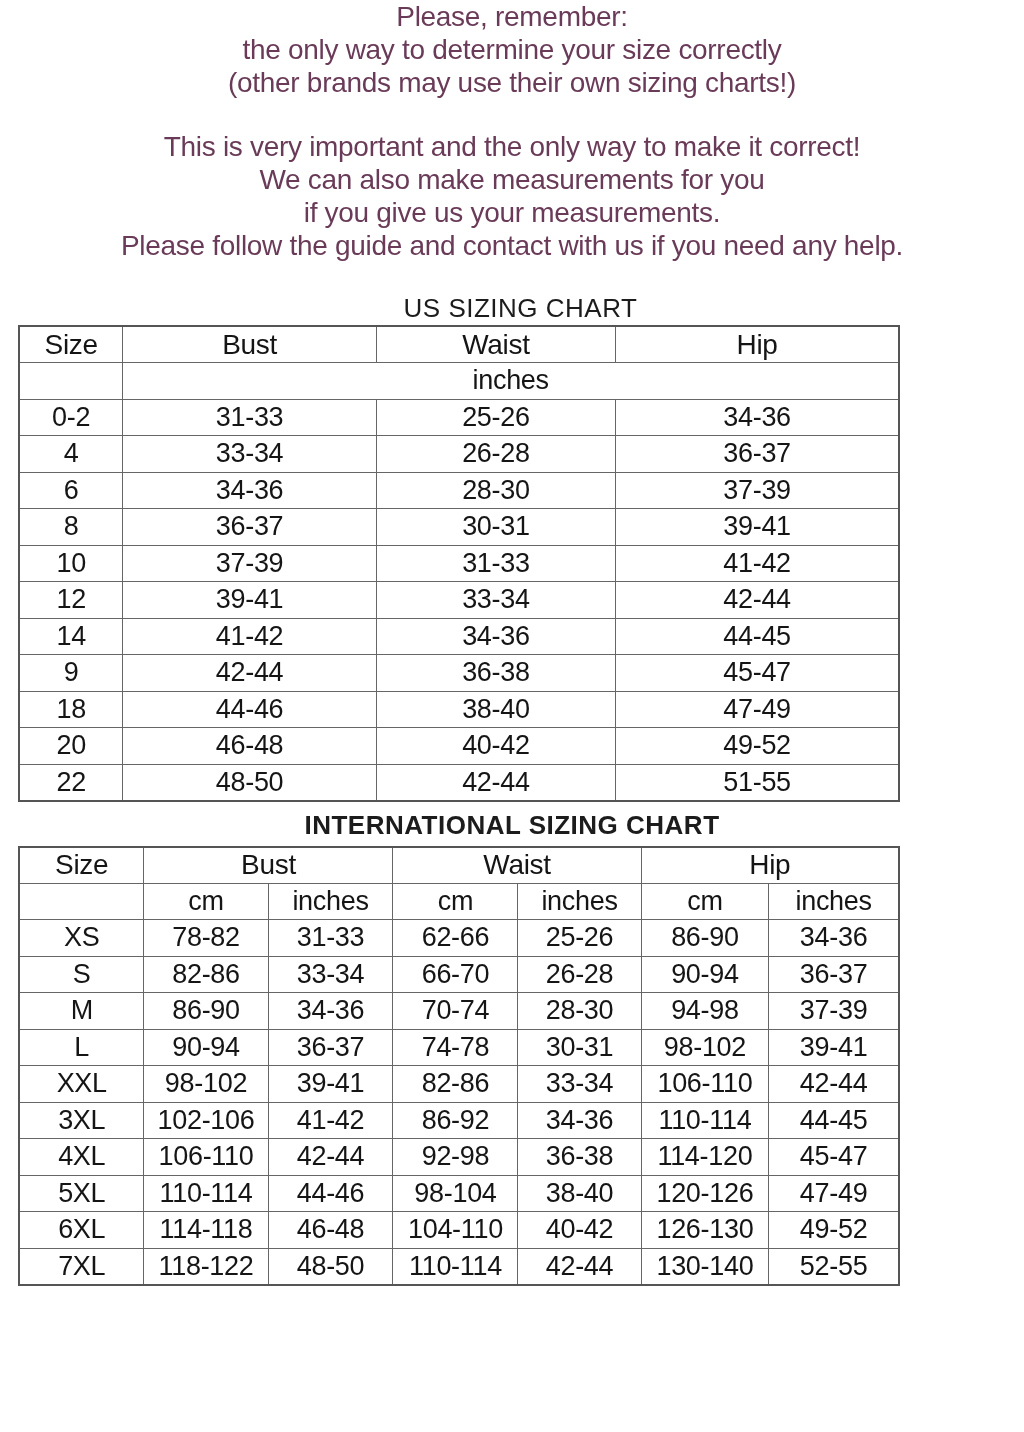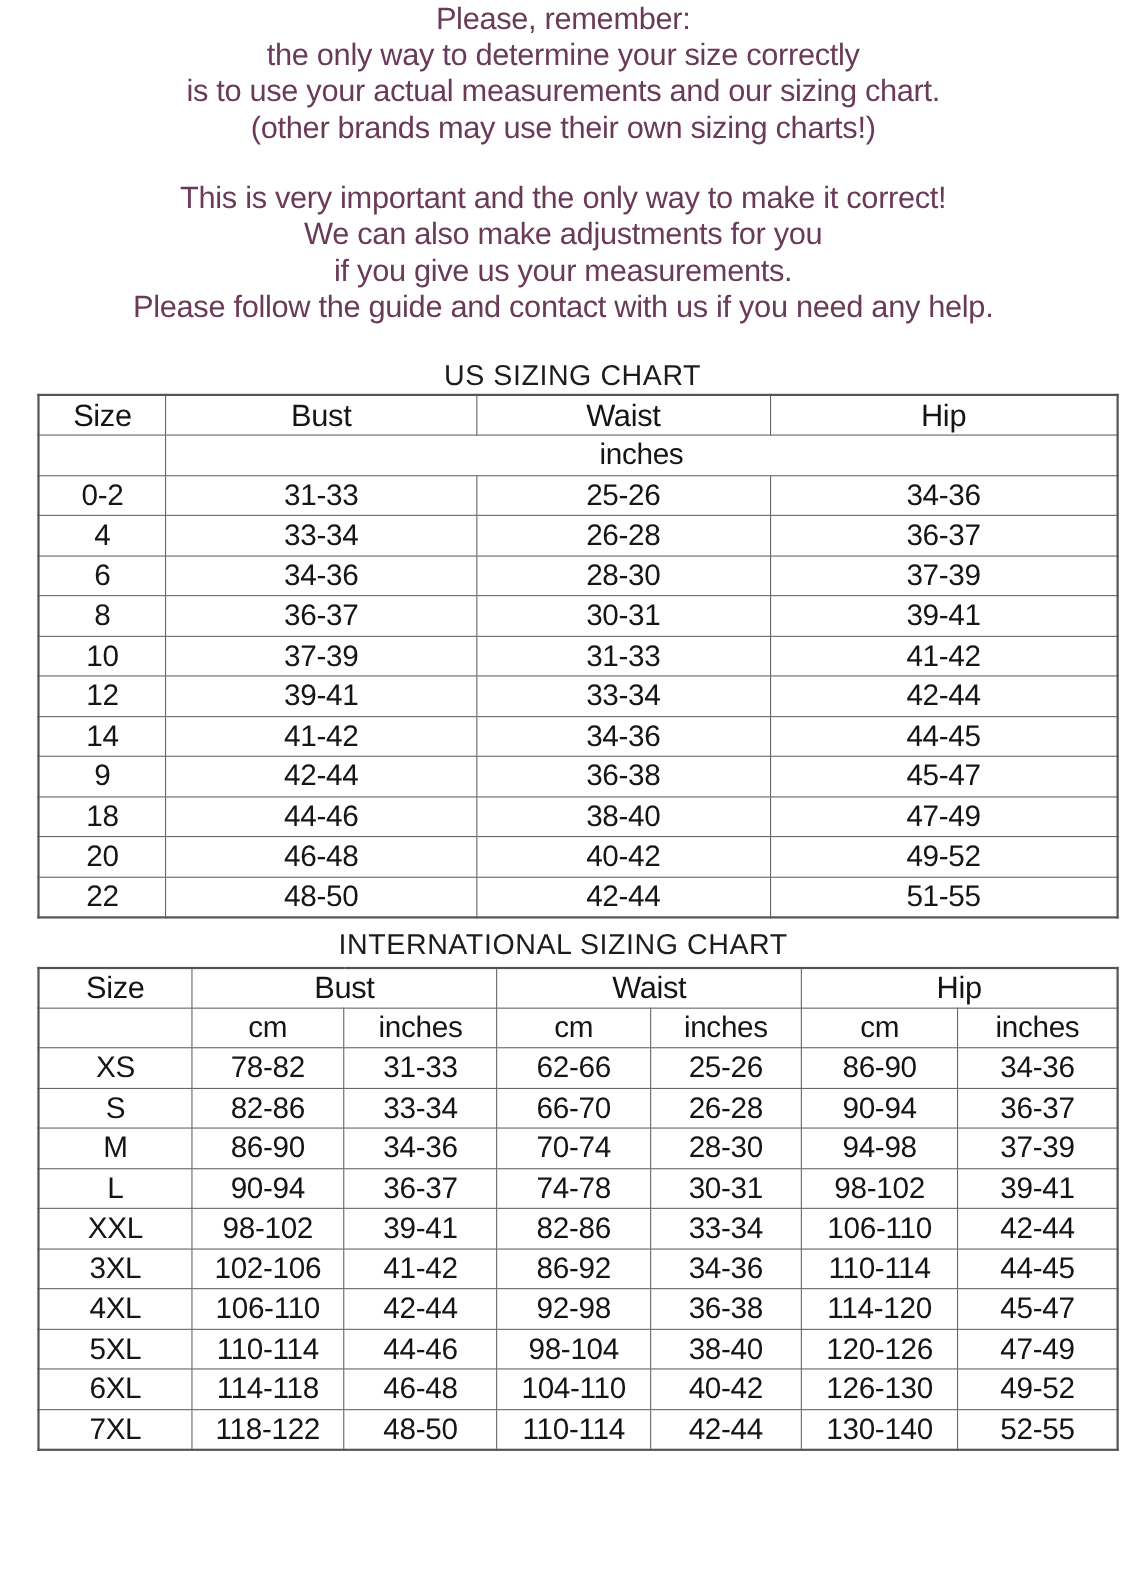--- a/index.html
+++ b/index.html
@@ -29,28 +29,28 @@
   
   .chart-title {
     text-align: center;
     font-size: 26px;
     line-height: 28px;
     color: #1c1c1c;
     letter-spacing: 0.5px;
     font-weight: 300;
   }
   .chart-title.us   { margin-top: 32px; margin-bottom: 3px; padding-left: 17px; }
-  .chart-title.intl { margin-top: 9px;  margin-bottom: 7px; }
+  .chart-title.intl { margin-top: 9px;  margin-bottom: 7px; font-weight: bold; }
 
   
   table {
     border-collapse: collapse;
     table-layout: fixed;
-    width: 983px;
-    margin-left: 34px;
+    width: 882px;
+    margin-left: 18px;
     border: 2px solid #555;
   }
   th, td {
     border: 1.5px solid #666;
     height: 36.5px;
     padding: 0;
     text-align: center;
     vertical-align: middle;
     font-size: 27px;
     font-weight: 300;
@@ -62,25 +62,24 @@
   thead th { font-size: 28px; }
 </style>
 </head>
 <body>
 
 <div class="page">
 
   <div class="intro" style="color: rgb(106, 59, 88);">
     <div>Please, remember:</div>
     <div>the only way to determine your size correctly</div>
-    <div>is to use your actual measurements and our sizing chart.</div>
     <div>(other brands may use their own sizing charts!)</div>
     <div class="gap"></div>
     <div>This is very important and the only way to make it correct!</div>
-    <div>We can also make adjustments for you</div>
+    <div>We can also make measurements for you</div>
     <div>if you give us your measurements.</div>
     <div>Please follow the guide and contact with us if you need any help.</div>
   </div>
 
   <div class="chart-title us">US SIZING CHART</div>
 
   <table>
     <colgroup>
       <col style="width:11.8%">
       <col style="width:28.8%">

